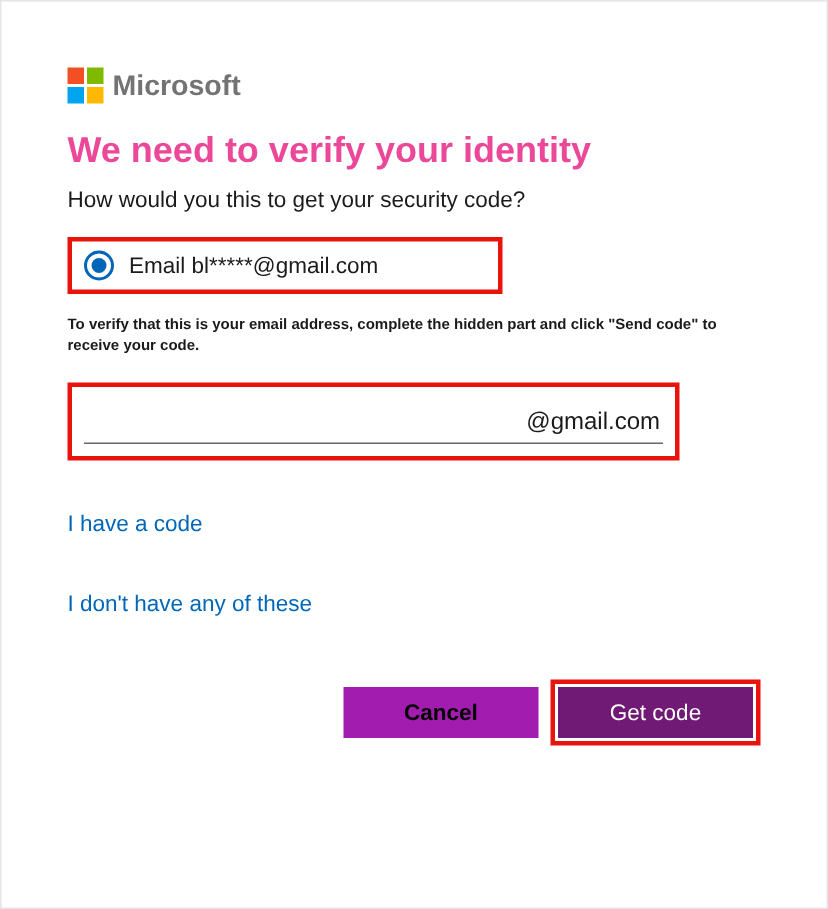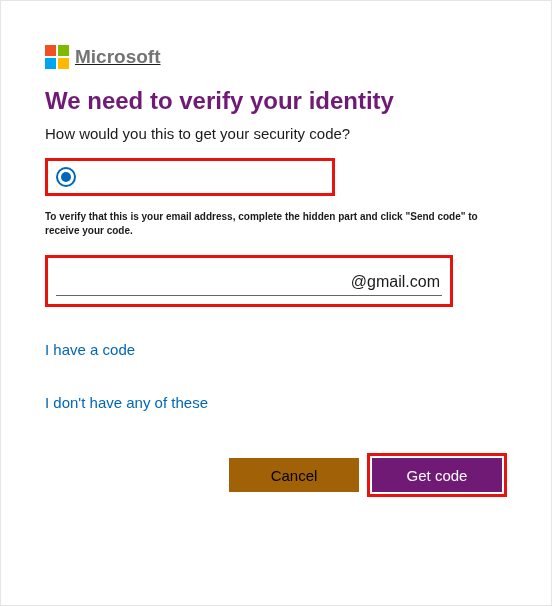--- a/index.html
+++ b/index.html
@@ -5,42 +5,42 @@
   * { box-sizing: border-box; }
   html,body { margin:0; padding:0; }
   body {
     width:552px; height:606px;
     font-family:"Segoe UI","Segoe UI Web",Arial,sans-serif;
     background:#fff;
     border:1px solid #e5e5e5;
     padding:44px 44px 24px 44px;
     color:#1b1b1b;
   }
-  .ms-header { display:flex; align-items:center; gap:6px; margin-bottom:18px;text-decoration:underline;}
+  .ms-header { display:flex; align-items:flex-end; gap:6px; margin-bottom:18px;}
   .ms-logo { width:24px; height:24px; display:grid; grid-template-columns:1fr 1fr; grid-template-rows:1fr 1fr; gap:2px;}
   .ms-logo span{display:block;width:100%;height:100%;}
   .sq-r{background:#f25022;} .sq-g{background:#7fba00;} .sq-b{background:#00a4ef;} .sq-y{background:#ffb900;}
   .ms-word{font-size:19px;color:#737373;font-weight:600;}
-  h1.title{font-size:24px;font-weight:600;margin:4px 0 10px 0;color:#701a75;}
+  h1.title{font-size:24px;font-weight:600;margin:4px 0 10px 0;color:#ec4899;}
   .subtitle{font-size:15px;color:#1b1b1b;margin-bottom:16px;}
   .highlight{border:3px solid #e8130c;}
   .opt-row{display:flex;align-items:center;gap:10px;padding:6px 8px;width:290px;margin-bottom:14px;}
   .radio{width:20px;height:20px;border:2px solid #0067b8;border-radius:50%;display:flex;align-items:center;justify-content:center;flex:0 0 auto;}
   .radio-dot{width:10px;height:10px;background:#0067b8;border-radius:50%;}
   .opt-label{font-size:15px;color:#1b1b1b;}
   .instructions{font-size:10px;color:#1b1b1b;line-height:1.35;margin:6px 0 18px 0;font-weight:bold;}
   .input-wrap{padding:10px 8px 8px 8px;width:408px;margin-bottom:18px;}
   .input-inner{display:flex;align-items:flex-end;border-bottom:1px solid #666;padding-bottom:2px;}
   .email-input{flex:1;border:none;outline:none;font-size:15px;padding:4px 2px;background:transparent;font-family:inherit;}
   .domain{font-size:16px;color:#1b1b1b;padding:0 2px 2px 2px;}
   .link{color:#0067b8;font-size:15px;display:inline-block;margin:16px 0;cursor:pointer;}
   .link-row{margin-bottom:4px;}
   .btn-row{display:flex;justify-content:flex-end;gap:8px;margin-top:26px;align-items:center;}
   .btn{width:130px;height:34px;border:none;font-size:15px;cursor:pointer;font-family:inherit;}
-  .btn-secondary{background:#a16207;color:#000;}
+  .btn-secondary{background:#a21caf;color:#000;font-weight:bold;}
   .btn-primary{background:#701a75;color:#fff;}
   .primary-hl{padding:2px;display:inline-block;}
 </style>
 </head>
 <body>
 
 <div class="ms-header">
   <div class="ms-logo">
     <span class="sq-r"></span>
       <span class="sq-g"></span>
@@ -50,20 +50,21 @@
   <span class="ms-word">Microsoft</span>
 </div>
 
 <h1 class="title">We need to verify your identity</h1>
 <div class="subtitle">How would you this to get your security code?</div>
 
 <div class="opt-row highlight">
   <span class="radio">
       <span class="radio-dot"></span>
     </span>
+  <span class="opt-label">Email bl*****@gmail.com</span>
 </div>
 
 <div class="instructions">To verify that this is your email address, complete the hidden part and click "Send code" to receive your code.</div>
 
 <div class="input-wrap highlight">
   <div class="input-inner">
     <input class="email-input" type="text" value="" style="">
     <span class="domain">@gmail.com</span>
   </div>
 </div>

